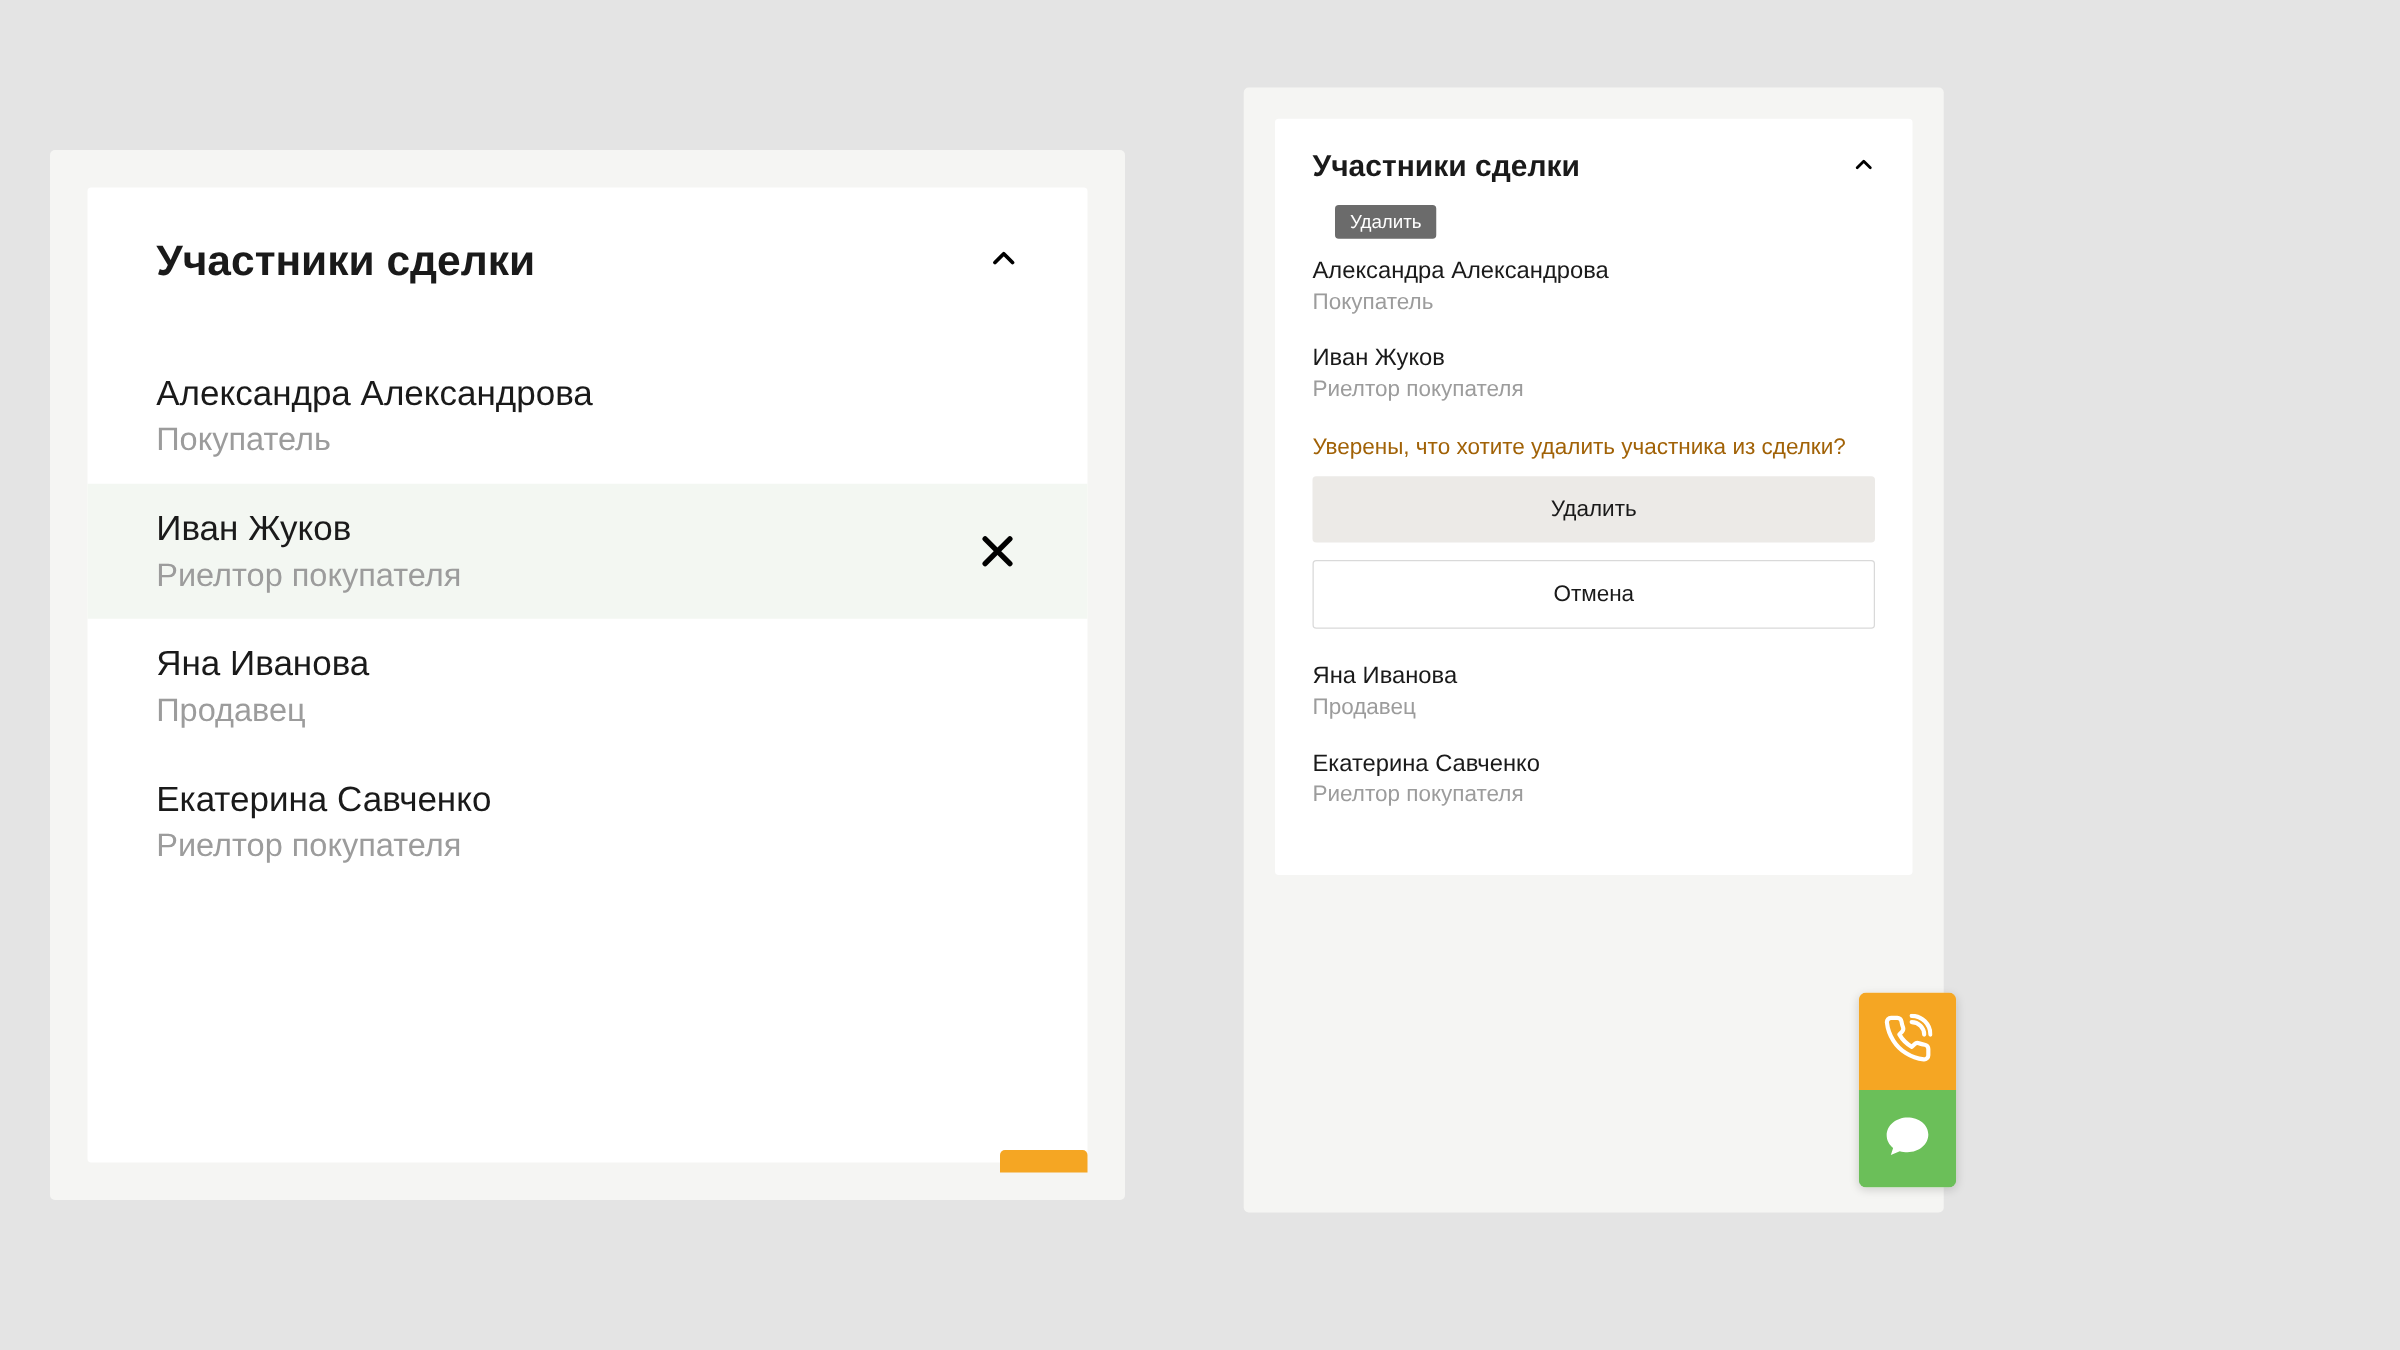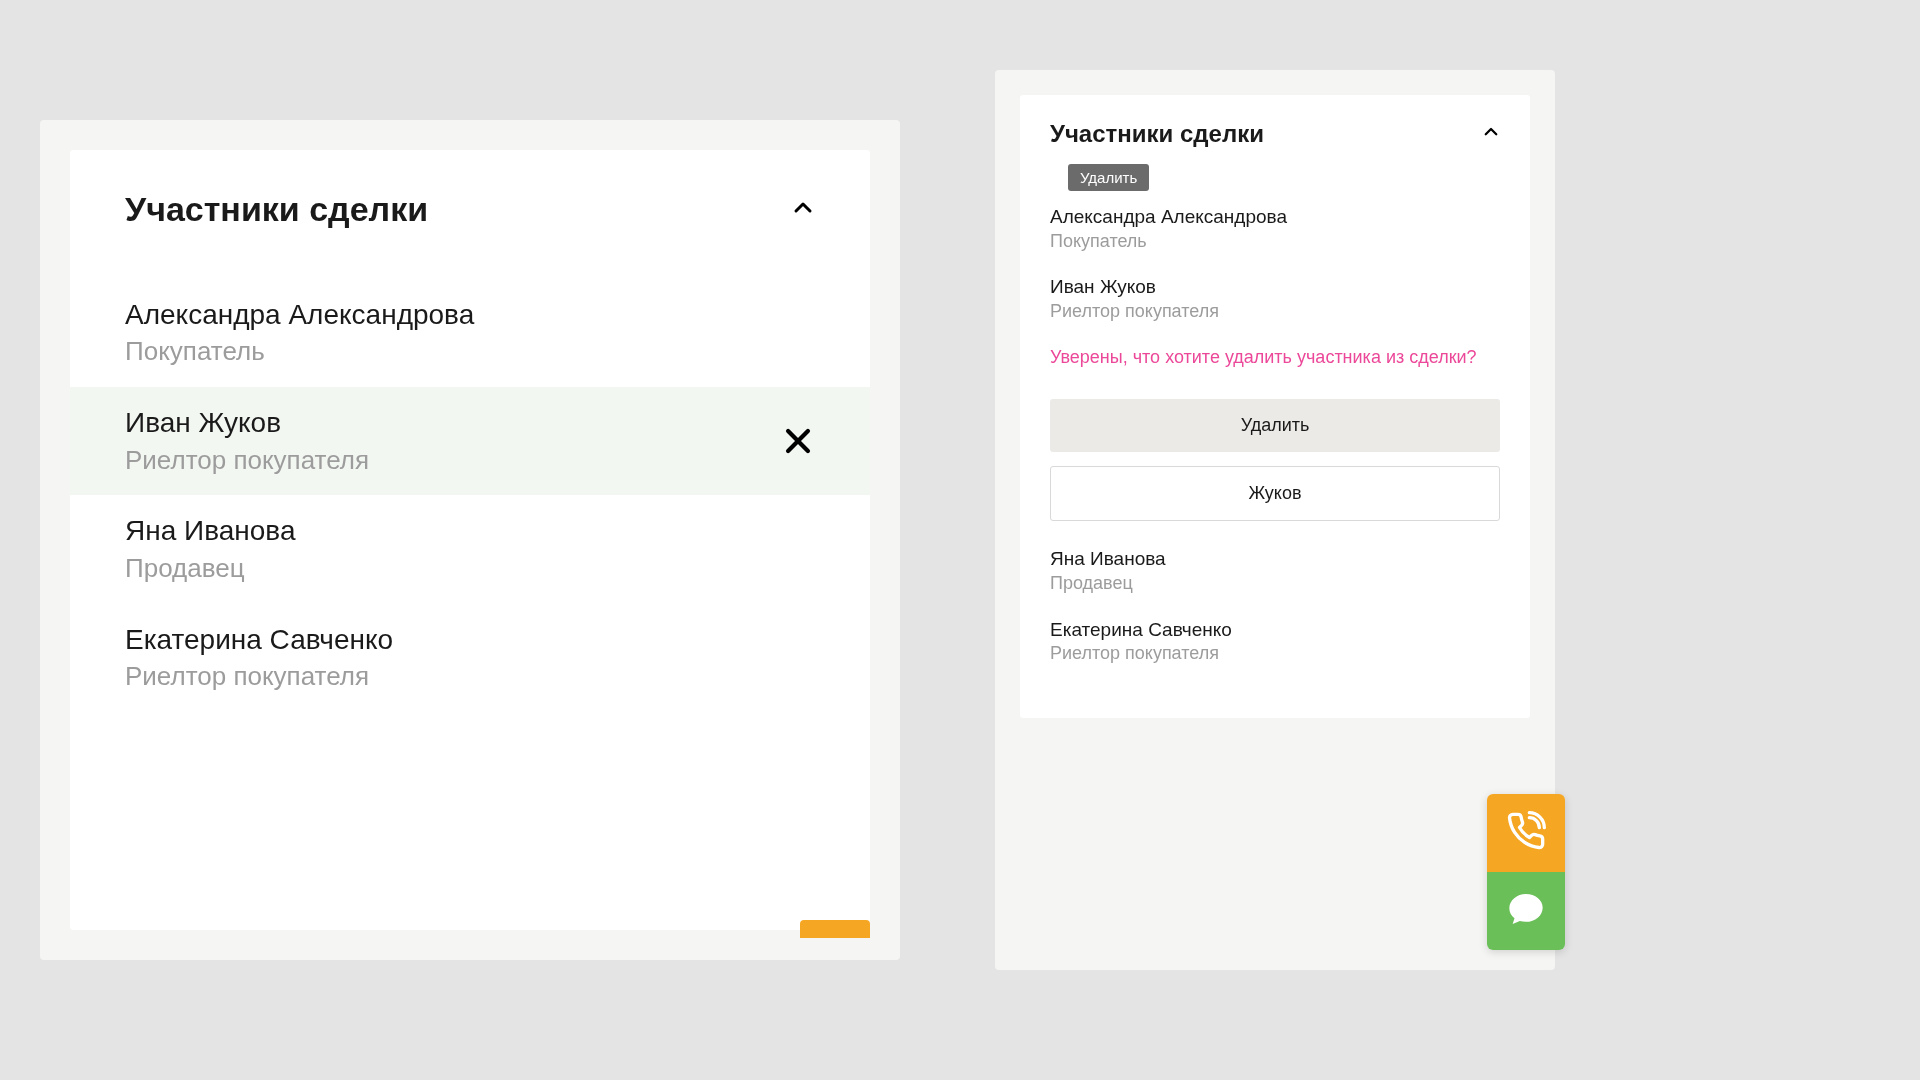--- a/index.html
+++ b/index.html
@@ -129,23 +129,23 @@
     line-height: 1.3;
   }
   .participant-r .role {
     font-size: 18px;
     color: #9c9c9c;
     line-height: 1.3;
   }
   .confirm-text {
     font-size: 18px;
     font-weight: 500;
-    color: #ec4899;
+    color: #a16207;
     line-height: 1.35;
-    margin: 10px 0 30px 0;
+    margin: 10px 0 12px 0;
   }
   .btn {
     display: block;
     width: 100%;
     padding: 16px 0;
     text-align: center;
     font-size: 18px;
     font-weight: 500;
     border-radius: 3px;
     cursor: pointer;
@@ -253,21 +253,21 @@
     </div>
 
     <div class="participant-r">
       <div class="name">Иван Жуков</div>
       <div class="role">Риелтор покупателя</div>
     </div>
 
     <div class="confirm-text">Уверены, что хотите удалить участника из сделки?</div>
 
     <button class="btn btn-delete">Удалить</button>
-    <button class="btn btn-cancel">Жуков</button>
+    <button class="btn btn-cancel">Отмена</button>
 
     <div class="after-buttons">
       <div class="participant-r">
         <div class="name">Яна Иванова</div>
         <div class="role">Продавец</div>
       </div>
       <div class="participant-r">
         <div class="name">Екатерина Савченко</div>
         <div class="role">Риелтор покупателя</div>
       </div>

